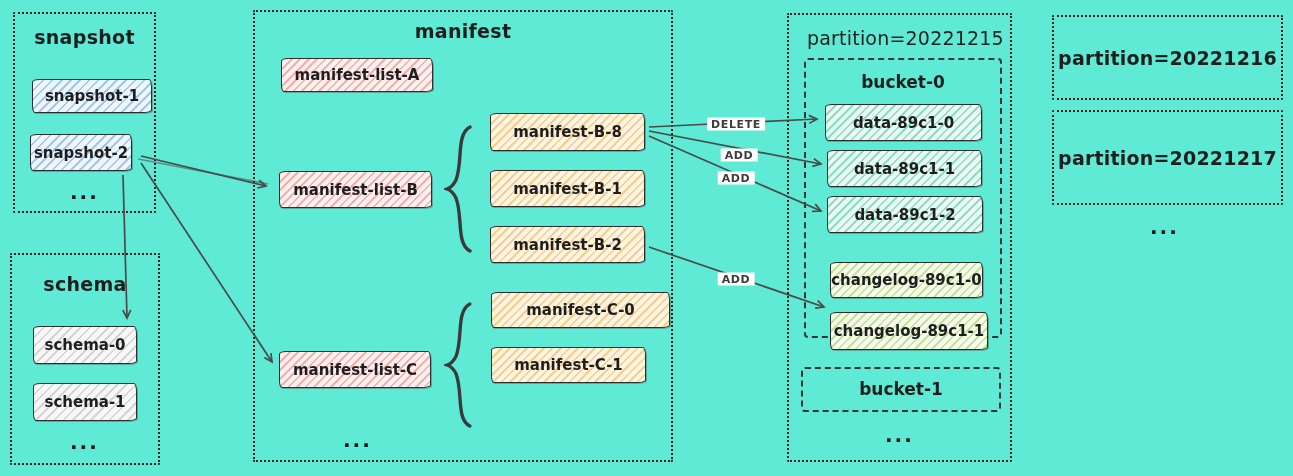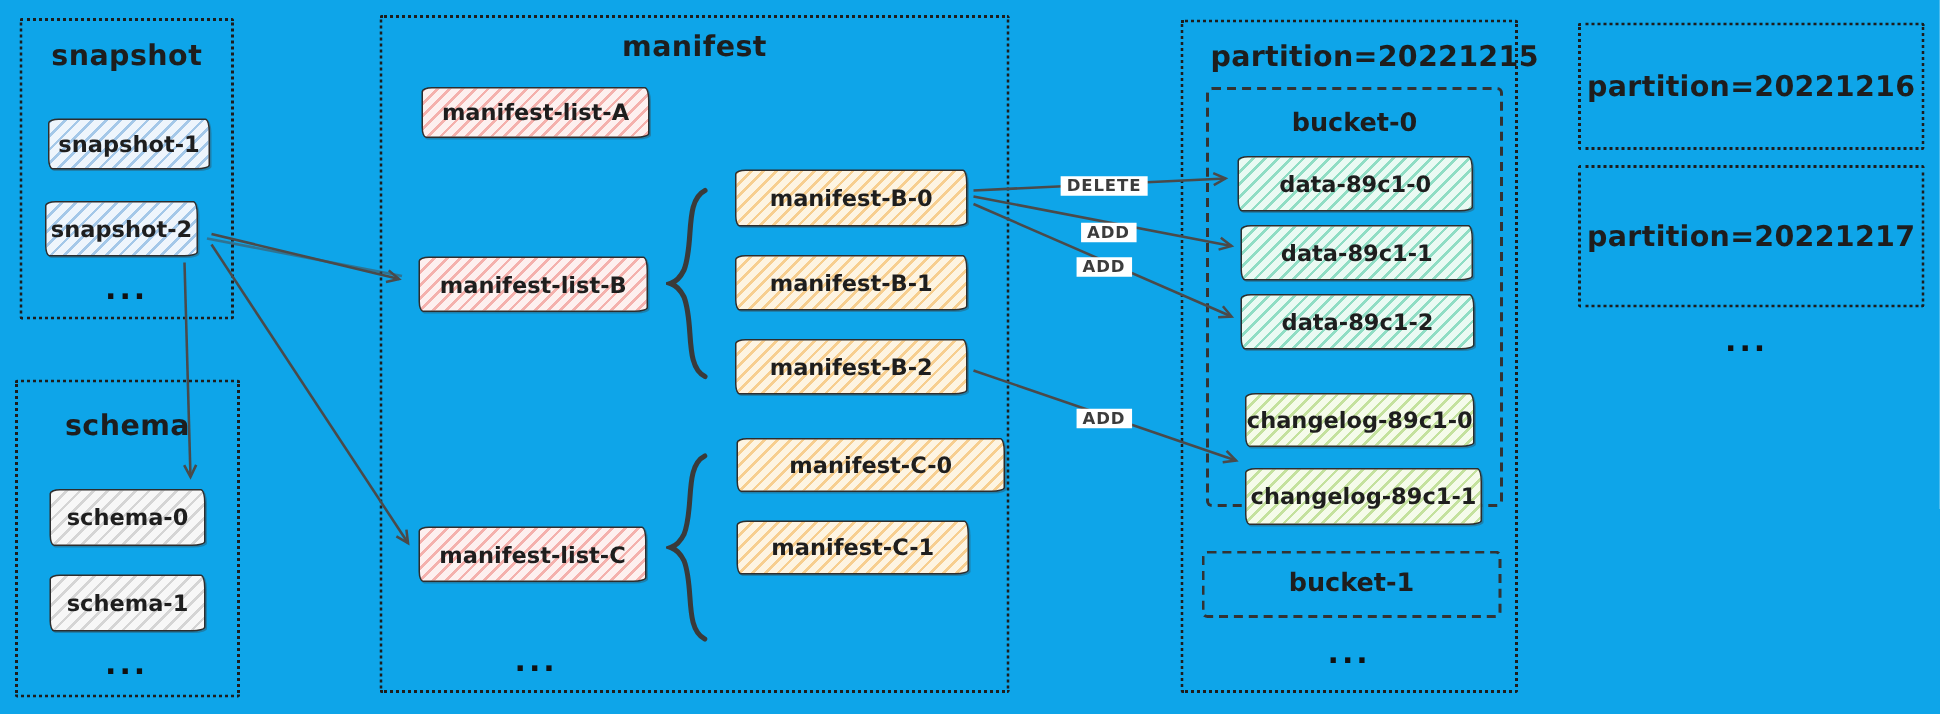--- a/index.html
+++ b/index.html
@@ -1,17 +1,17 @@
 <!DOCTYPE html>
 <html><head>
 <meta charset="utf-8">
 <style>
   * { margin:0; padding:0; box-sizing:border-box; }
   body { background:#ffffff; font-family:"DejaVu Sans", sans-serif; color:#1e1e1e; }
-  .canvas { position:relative; width:1293px; height:476px; background:#0ea5e9; overflow:hidden; }
+  .canvas { position:relative; width:1293px; height:476px; background:#5eead4; overflow:hidden; }
 
   .container-dotted {
     position:absolute; border:2px dotted #1d1d1d; border-radius:2px;
   }
   .container-dashed {
     position:absolute; border:2px dashed #333; border-radius:4px;
   }
   .group-title {
     position:absolute; width:100%; text-align:center;
     font-size:19px; font-weight:bold; letter-spacing:0.3px;
@@ -33,35 +33,35 @@
     position:absolute; font-size:20px; font-weight:bold; letter-spacing:2px; color:#111;
   }
   .edge-label {
     position:absolute; transform:translate(-50%,-50%);
     background:#ffffff; padding:0 4px; font-size:11px; font-weight:600;
     color:#3c3c3c; letter-spacing:0.6px; z-index:6;
   }
   .arrows { position:absolute; left:0; top:0; z-index:5; pointer-events:none; }
   .brace  { position:absolute; z-index:4; pointer-events:none; }
   .bucket-title { position:absolute; width:100%; text-align:center; font-size:17px; font-weight:bold; }
-  .partition-title { position:absolute; font-size:19px; font-weight:bold; letter-spacing:0.2px; }
+  .partition-title { position:absolute; font-size:19px; font-weight:normal; letter-spacing:0.2px; }
   .partition-label-box {
     position:absolute; display:flex; align-items:center; justify-content:center;
     font-size:19px; font-weight:bold; letter-spacing:0.2px;
   }
 </style>
 </head>
 <body>
 
 <div class="canvas">
 
   <div class="container-dotted" style="left:13px; top:12px; width:143px; height:201px;">
     <div class="group-title" style="top:12px;">snapshot</div>
   </div>
-  <div class="node h-blue" style="left:32px; top:79px; width:108px; height:34px;">snapshot-1</div>
+  <div class="node h-blue" style="left:32px; top:79px; width:120px; height:34px;">snapshot-1</div>
   <div class="node h-blue" style="left:30px; top:134px; width:102px; height:37px;">snapshot-2</div>
   <div class="dots" style="left:70px; top:180px;">...</div>
 
   <div class="container-dotted" style="left:10px; top:253px; width:150px; height:212px;">
     <div class="group-title" style="top:18px;">schema</div>
   </div>
   <div class="node h-gray" style="left:33px; top:326px; width:104px; height:38px;">schema-0</div>
   <div class="node h-gray" style="left:33px; top:383px; width:104px; height:38px;">schema-1</div>
   <div class="dots" style="left:70px; top:430px;">...</div>
 
@@ -73,21 +73,21 @@
   <div class="node h-red" style="left:279px; top:351px; width:152px; height:37px;">manifest-list-C</div>
   <div class="dots" style="left:343px; top:428px;">...</div>
 
   <svg class="brace" style="left:444px; top:124px;" width="32" height="130" viewBox="0 0 32 130">
     <path d="M26,3 C12,10 19,38 12,56 C9,62 6,64 3,65 C6,66 9,68 12,74 C19,92 12,120 26,127" fill="none" stroke="#3a3a3a" stroke-width="3.4" stroke-linecap="round"></path>
   </svg>
   <svg class="brace" style="left:444px; top:301px;" width="32" height="128" viewBox="0 0 32 130">
     <path d="M26,3 C12,10 19,38 12,56 C9,62 6,64 3,65 C6,66 9,68 12,74 C19,92 12,120 26,127" fill="none" stroke="#3a3a3a" stroke-width="3.4" stroke-linecap="round"></path>
   </svg>
 
-  <div class="node h-yellow" style="left:490px; top:113px; width:155px; height:38px;">manifest-B-0</div>
+  <div class="node h-yellow" style="left:490px; top:113px; width:155px; height:38px;">manifest-B-8</div>
   <div class="node h-yellow" style="left:490px; top:170px; width:155px; height:37px;">manifest-B-1</div>
   <div class="node h-yellow" style="left:490px; top:226px; width:155px; height:37px;">manifest-B-2</div>
   <div class="node h-yellow" style="left:491px; top:292px; width:179px; height:36px;">manifest-C-0</div>
   <div class="node h-yellow" style="left:491px; top:347px; width:155px; height:36px;">manifest-C-1</div>
 
   <div class="container-dotted" style="left:787px; top:13px; width:225px; height:449px;">
     <div class="partition-title" style="left:18px; top:12px;">partition=20221215</div>
   </div>
   <div class="container-dashed" style="left:804px; top:58px; width:198px; height:280px;">
     <div class="bucket-title" style="top:12px;">bucket-0</div>

